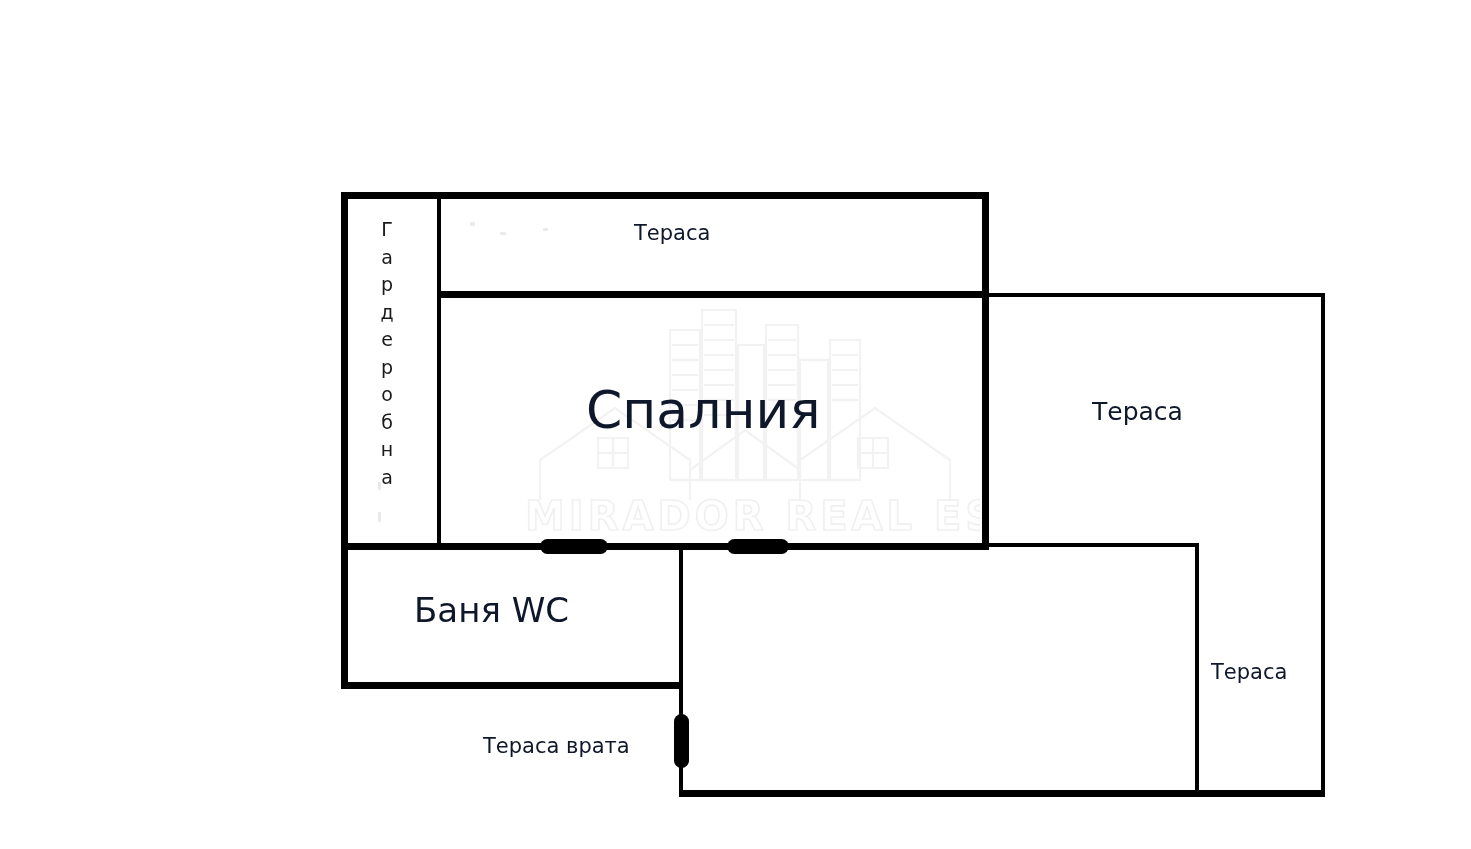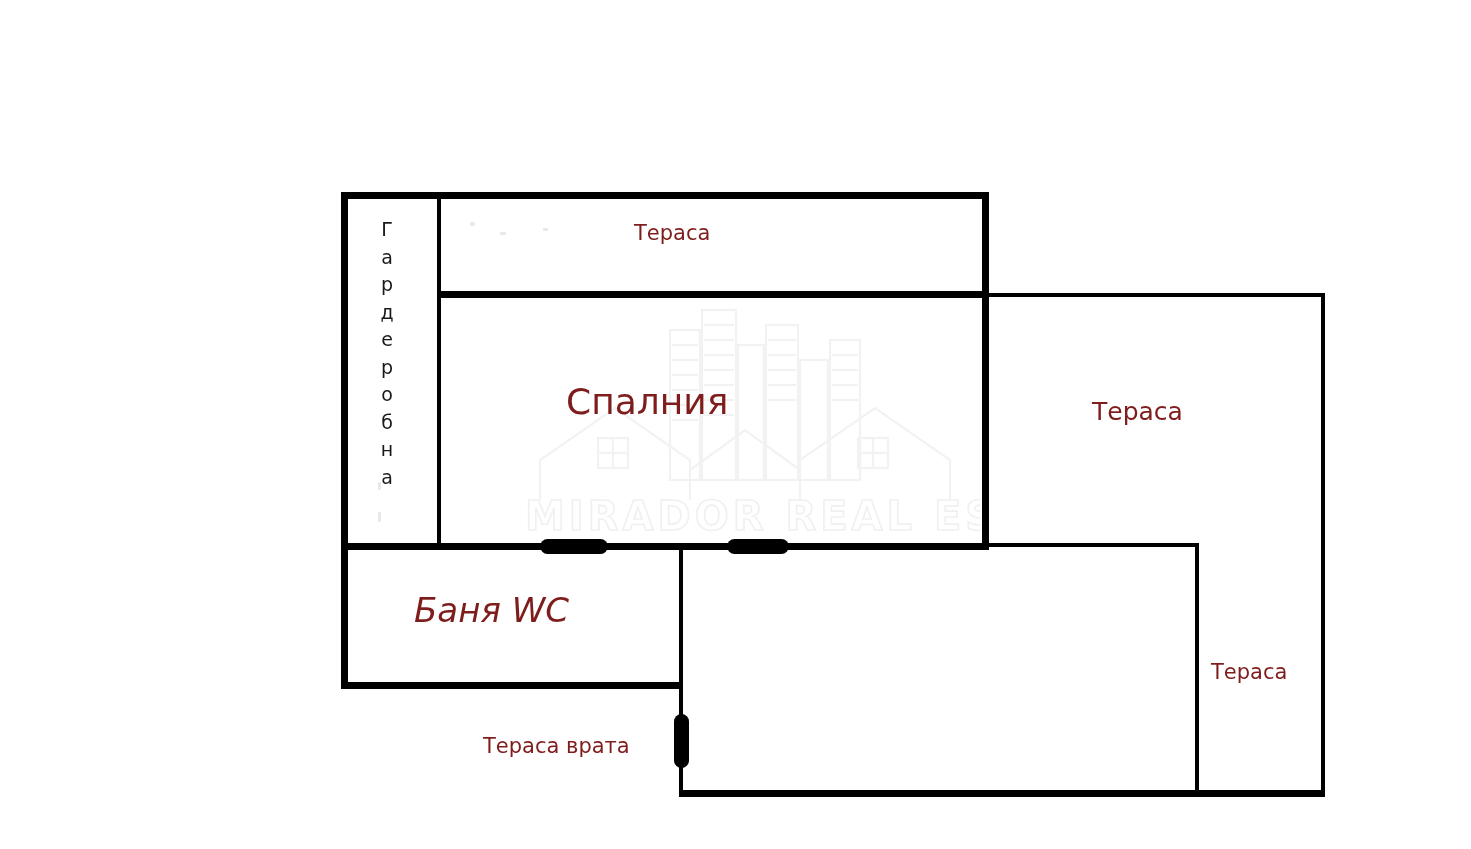--- a/index.html
+++ b/index.html
@@ -40,26 +40,26 @@
     border-radius: 8px;
   }
   .door-v {
     width: 15px;
     border-radius: 8px;
   }
 
   
   .label {
     position: absolute;
-    color: #7f1d1d;
+    color: #0f172a;
     white-space: nowrap;
     line-height: 1.15;
     font-weight: 400;
   }
-  .label-xl { font-size: 36px; }
+  .label-xl { font-size: 52px; margin-left: 20px; }
   .label-lg { font-size: 34px; }
   .label-md { font-size: 25px; }
   .label-sm { font-size: 21px; }
 
   .label-vertical {
     position: absolute;
     display: flex;
     flex-direction: column;
     align-items: center;
     font-size: 19px;
@@ -202,20 +202,20 @@
     <span>н</span>
     <span>а</span>
   </div>
 
   <div class="label label-sm" style="left:634px; top:221px;">Тераса</div>
 
   <div class="label label-xl" style="left:566px; top:381px;">Спалния</div>
 
   <div class="label label-md" style="left:1092px; top:398px;">Тераса</div>
 
-  <div class="label label-lg" style="left:414px; top:591px;font-style:italic;">Баня WC</div>
+  <div class="label label-lg" style="left:414px; top:591px;">Баня WC</div>
 
 
   <div class="label label-sm" style="left:1211px; top:660px;">Тераса</div>
 
   <div class="label label-sm" style="left:483px; top:734px;">Тераса врата</div>
 
 </div>
 
 </body></html>

